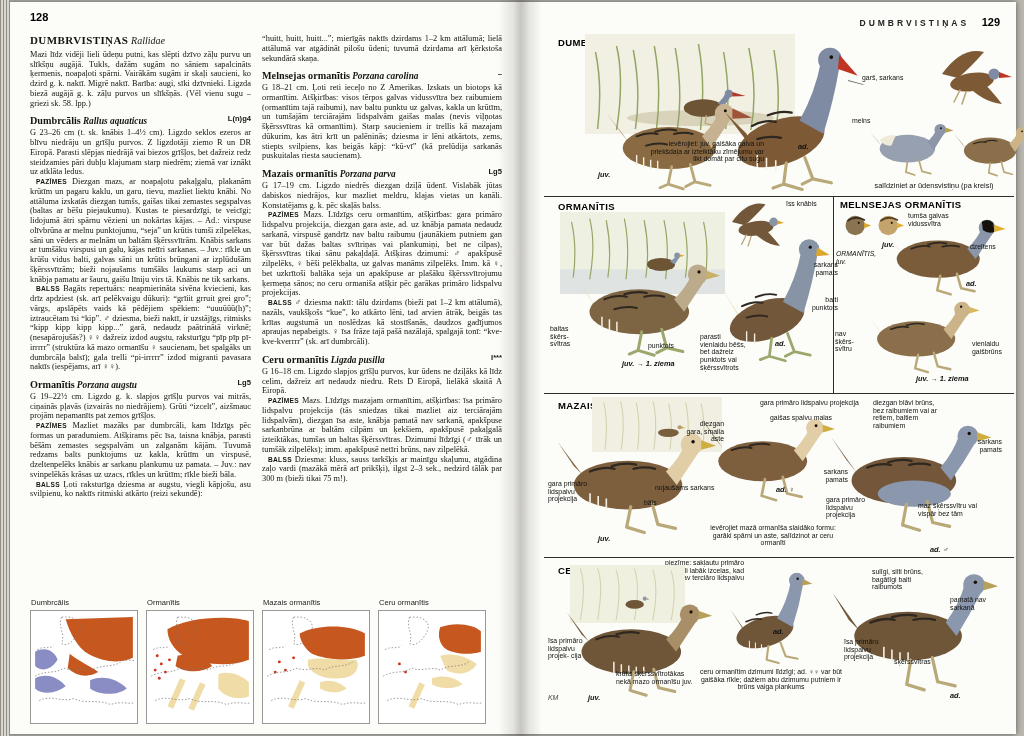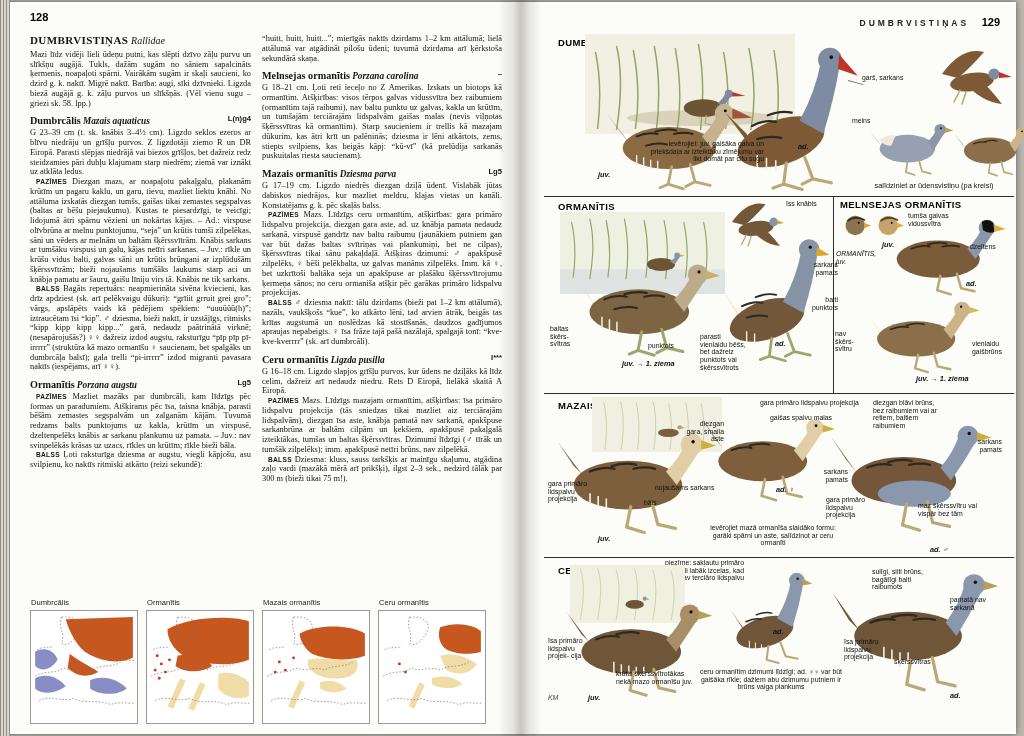--- a/index.html
+++ b/index.html
@@ -89,49 +89,50 @@
     <div class="col col1">
       <div class="famhead">
         <b>DUMBRVISTIŅAS</b>
         <i>Rallidae</i>
       </div>
       <p>Mazi līdz vidēji lieli ūdeņu putni, kas slēpti dzīvo zāļu purvu un slīkšņu augājā. Tukls, dažām sugām no sāniem sapalcināts ķermenis, noapaļoti spārni. Vairākām sugām ir skaļi saucieni, ko dzird g. k. naktī. Migrē naktī. Barība: augi, sīki dzīvnieki. Ligzda biezā augājā g. k. zāļu purvos un slīkšņās. (Vēl vienu sugu – griezi sk. 58. lpp.)</p>
 
       <div class="sphead">
         <span class="cd">L(n)g4</span>
         <span class="nm">Dumbrcālis</span>
-        <span class="lt">Mazais aquaticus</span>
+        <span class="lt">Rallus aquaticus</span>
       </div>
-      <p>G 23–39 cm (t. sk. knābis 3–4½ cm). Ligzdo seklos ezeros ar blīvu niedrāju un grīšļu purvos. Z ligzdotāji ziemo R un DR Eiropā. Parasti slēpjas niedrājā vai biezos grīšļos, bet dažreiz redz steidzamies pāri dubļu klajumam starp niedrēm; ziemā var iznākt uz atklāta ledus.</p>
+      <p>G 23–26 cm (t. sk. knābis 1–4½ cm). Ligzdo seklos ezeros ar blīvu niedrāju un grīšļu purvos. Z ligzdotāji ziemo R un DR Eiropā. Parasti slēpjas niedrājā vai biezos grīšļos, bet dažreiz redz steidzamies pāri dubļu klajumam starp niedrēm; ziemā var iznākt uz atklāta ledus.</p>
       <p class="pind"><span class="cap">PAZĪMES</span> <span>Diezgan mazs, ar noapaļotu pakaļgalu, plakanām krūtīm un pagaru kaklu, un garu, tievu, mazliet liektu knābi. No attāluma izskatās diezgan tumšs, gaišas tikai zemastes segspalvas (baltas ar bēšu piejaukumu). Kustas te piesardzīgi, te veicīgi; lidojumā ātri spārnu vēzieni un nokārtas kājas. – Ad.: virspuse olīvbrūna ar melnu punktojumu, “seja” un krūtis tumši zilpelēkas, sāni un vēders ar melnām un baltām šķērssvītrām. Knābis sarkans ar tumšāku virspusi un galu, kājas netīri sarkanas. – Juv.: rīkle un krūšu vidus balti, galvas sāni un krūtis brūngani ar izplūdušām šķērssvītrām; bieži nojaušams tumšāks laukums starp aci un knābja pamatu ar šauru, gaišu līniju virs tā. Knābis ne tik sarkans.</span></p>
       <p class="pind"><span class="cap">BALSS</span> <span>Bagāts repertuārs: neapmierināta sivēna kviecieni, kas drīz apdziest (sk. arī pelēkvaigu dūkuri): “grīiit grruit grei gro”; vārgs, apslāpēts vaids kā pēdējiem spēkiem: “uuuūūū(h)”; iztraucētam īsi “kip”. ♂ dziesma, bieži naktī, ir uzstājīgs, ritmisks “kipp kipp kipp kipp...” garā, nedaudz paātrinātā virknē; (nesapārojušās?) ♀♀ dažreiz izdod augstu, raksturīgu “pīp pīp pī-irrrrr” (struktūra kā mazo ormanīšu ♀ saucienam, bet spalgāks un dumbrcāļa balsī); gala trelli “pi-irrrrr” izdod migranti pavasara naktīs (iespējams, arī ♀♀).</span></p>
 
       <div class="sphead">
         <span class="cd">Lg5</span>
         <span class="nm">Ormanītis</span>
         <span class="lt">Porzana augstu</span>
       </div>
+      <p>G 19–22½ cm. Ligzdo g. k. slapjos grīšļu purvos vai mitrās, ciņainās pļavās (izvairās no niedrājiem). Grūti “izcelt”, aizšmauc projām nepamanīts pat zemos grīšļos.</p>
       <p class="pind"><span class="cap">PAZĪMES</span> <span>Mazliet mazāks par dumbrcāli, kam līdzīgs pēc formas un paradumiem. Atšķirams pēc īsa, taisna knābja, parasti bēšām zemastes segspalvām un zalganām kājām. Tuvumā redzams balts punktojums uz kakla, krūtīm un virspusē, dzeltenpelēks knābis ar sarkanu plankumu uz pamata. – Juv.: nav svinpelēkās krāsas uz uzacs, rīkles un krūtīm; rīkle bieži bāla.</span></p>
       <p class="pind"><span class="cap">BALSS</span> <span>Ļoti raksturīga dziesma ar augstu, viegli kāpjošu, asu svilpienu, ko naktīs ritmiski atkārto (reizi sekundē):</span></p>
     </div>
 
     <div class="col col2">
       <p>“huitt, huitt, huitt...”; mierīgās naktīs dzirdams 1–2 km attālumā; lielā attālumā var atgādināt pilošu ūdeni; tuvumā dzirdama arī ķērkstoša sekundārā skaņa.</p>
 
       <div class="sphead">
         <span class="cd">–</span>
         <span class="nm">Melnsejas ormanītis</span>
         <span class="lt">Porzana carolina</span>
       </div>
       <p>G 18–21 cm. Ļoti reti ieceļo no Z Amerikas. Izskats un biotops kā ormanītim. Atšķirības: visos tērpos galvas vidussvītra bez raibumiem (ormanītim tajā raibumi), nav baltu punktu uz galvas, kakla un krūtīm, un tumšajām terciārajām lidspalvām gaišas malas (nevis viļņotas šķērssvītras kā ormanītim). Starp saucieniem ir trellis kā mazajam dūkurim, kas ātri krīt un palēninās; dziesma ir lēni atkārtots, zems, stiepts svilpiens, kas beigās kāpj: “kū-vī” (kā prelūdija sarkanās puskuitalas riesta saucienam).</p>
 
       <div class="sphead">
         <span class="cd">Lg5</span>
         <span class="nm">Mazais ormanītis</span>
-        <span class="lt">Dziesma parva</span>
+        <span class="lt">Porzana parva</span>
       </div>
       <p>G 17–19 cm. Ligzdo niedrēs diezgan dziļā ūdenī. Vislabāk jūtas dabiskos niedrājos, kur mazliet meldru, klajas vietas un kanāli. Konstatējams g. k. pēc skaļās balss.</p>
       <p class="pind"><span class="cap">PAZĪMES</span> <span>Mazs. Līdzīgs ceru ormanītim, atšķirības: gara primāro lidspalvu projekcija, diezgan gara aste, ad. uz knābja pamata nedaudz sarkanā, virspusē gandrīz nav baltu raibumu (jaunākiem putniem gan var būt dažas baltas svītriņas vai plankumiņi, bet ne cilpas), šķērssvītras tikai sānu pakaļdaļā. Atšķiras dzimumi: ♂ apakšpusē zilpelēks, ♀ bēši pelēkbalta, uz galvas manāms zilpelēks. Imm. kā ♀, bet uzkrītoši baltāka seja un apakšpuse ar plašāku šķērssvītrojumu ķermeņa sānos; no ceru ormaniša atšķir pēc garākas primāro lidspalvu projekcijas.</span></p>
       <p class="pind"><span class="cap">BALSS</span> <span>♂ dziesma naktī: tālu dzirdams (bieži pat 1–2 km attālumā), nazāls, vaukšķošs “kue”, ko atkārto lēni, tad arvien ātrāk, beigās tas krītas augstumā un noslēdzas kā stostīšanās, daudzos gadījumos apraujas nepabeigts. ♀ īsa frāze tajā pašā nazālajā, spalgajā tonī: “kve-kve-kverrrr” (sk. arī dumbrcāli).</span></p>
 
       <div class="sphead">
         <span class="cd">I***</span>
         <span class="nm">Ceru ormanītis</span>
         <span class="lt">Ligzda pusilla</span>
       </div>

